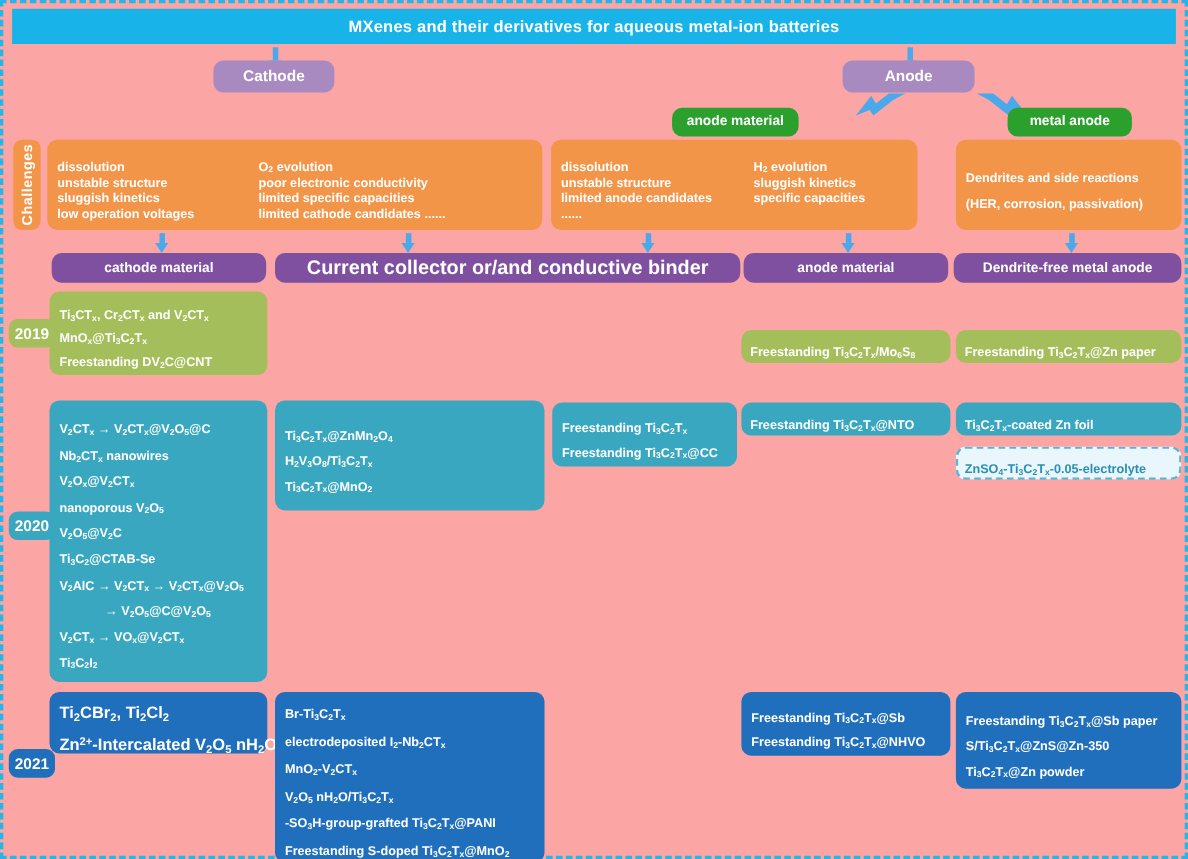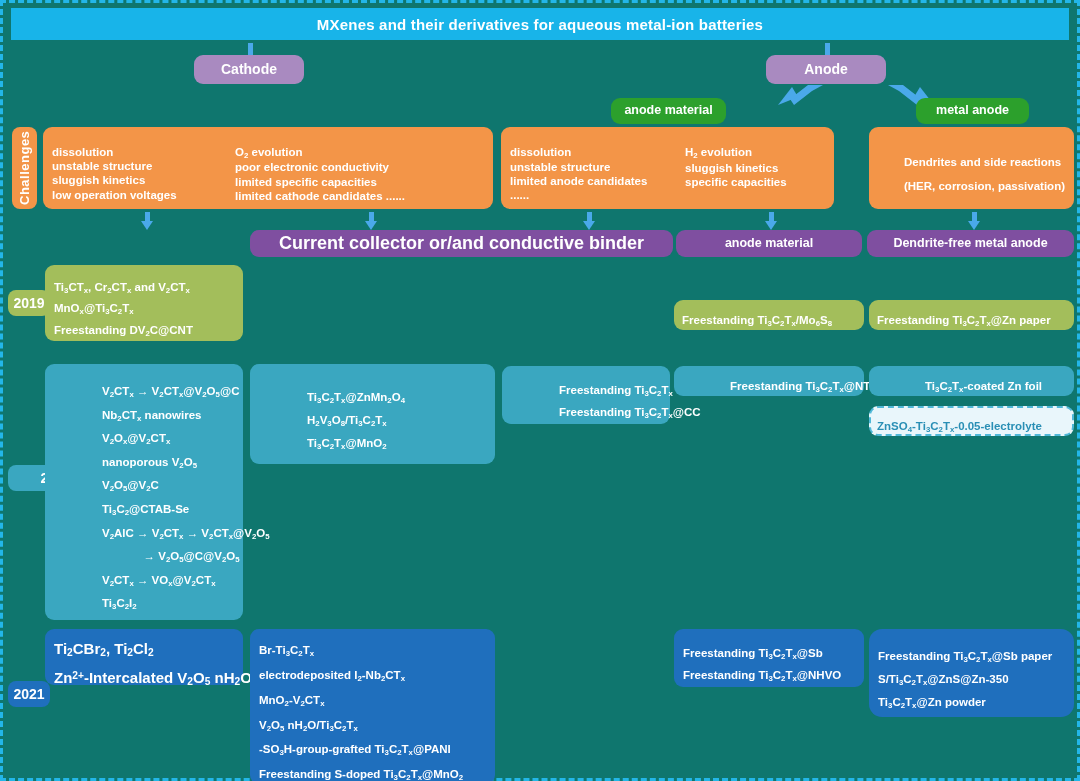--- a/index.html
+++ b/index.html
@@ -10,21 +10,21 @@
   body {
     width: 1080px; height: 781px;
     font-family: "Liberation Sans", sans-serif;
     overflow: hidden;
     position: relative;
   }
   #root {
     position: relative;
     width: 1080px; height: 781px;
     border: 3px dashed #23b6e8;
-    background: #0f766e;
+    background: #fca5a5;
   }
   .abs { position: absolute; }
 
   
   #title-bar {
     left: 8px; top: 5px; width: 1058px; height: 32px;
     background: #18b4e9;
     display: flex; align-items: center; justify-content: center;
     color: #ffffff;
     font-weight: bold;
@@ -42,21 +42,21 @@
     justify-content: center;
     text-align: center;
     line-height: 1.25;
   }
   .node.left { justify-content: flex-start; text-align: left; }
   .purple { background: #a98ac0; }
   .purple-dark { background: #7f4fa0; }
   .green  { background: #2ca02c; }
   .orange { background: #f39548; }
   .olive  { background: #a3be5b; }
-  .teal   { background: #3aa7c0; padding-left: 48px; }
+  .teal   { background: #3aa7c0; }
   .blue   { background: #1f6fbd; }
   .blue-dash {
     background: #e9f6fb; color: #2a8fb5;
     border: 2px dashed #4fb8d8;
   }
 
   
   .darrow { position: absolute; }
   .darrow i {
     display: block;
@@ -172,21 +172,21 @@
       </div>
       <div>
         <div>H<sub>2</sub> evolution</div>
         <div>sluggish kinetics</div>
         <div>specific capacities</div>
         <div></div>
       </div>
     </div>
   </div>
 
-  <div class="abs node orange left" style="left:866px; top:124px; width:205px; height:82px;justify-content:flex-end;">
+  <div class="abs node orange left" style="left:866px; top:124px; width:205px; height:82px;">
     <div class="txt" style="font-size:11.5px; line-height:2.1;">
       <div>Dendrites and side reactions</div>
       <div>(HER, corrosion, passivation)</div>
     </div>
   </div>
 
   <div class="darrow" style="left:138px; top:209px;">
       <i style="height:9px;"></i>
       <b></b>
     </div>
@@ -200,20 +200,23 @@
     </div>
   <div class="darrow" style="left:762px; top:209px;">
       <i style="height:9px;"></i>
       <b></b>
     </div>
   <div class="darrow" style="left:965px; top:209px;">
       <i style="height:9px;"></i>
       <b></b>
     </div>
 
+  <div class="abs node purple-dark" style="left:44px; top:227px; width:195px; height:27px; font-size:12.5px;">
+    <span>cathode material</span>
+  </div>
   <div class="abs node purple-dark" style="left:247px; top:227px; width:423px; height:27px; font-size:18px;">
     <span>Current collector or/and conductive binder</span>
   </div>
   <div class="abs node purple-dark" style="left:673px; top:227px; width:186px; height:27px; font-size:12.5px;">
     <span>anode material</span>
   </div>
   <div class="abs node purple-dark" style="left:864px; top:227px; width:207px; height:27px; font-size:12.5px;">
     <span>Dendrite-free metal anode</span>
   </div>
 
@@ -315,21 +318,21 @@
     </div>
   </div>
 
   <div class="abs node blue left" style="left:671px; top:626px; width:190px; height:58px;">
     <div class="txt" style="font-size:11.5px; line-height:1.95;">
       <div>Freestanding Ti<sub>3</sub>C<sub>2</sub>T<sub>x</sub>@Sb</div>
       <div>Freestanding Ti<sub>3</sub>C<sub>2</sub>T<sub>x</sub>@NHVO</div>
     </div>
   </div>
 
-  <div class="abs node blue left" style="left:866px; top:626px; width:205px; height:88px;border-radius:13px;">
+  <div class="abs node blue left" style="left:866px; top:626px; width:205px; height:88px;">
     <div class="txt" style="font-size:11.5px; line-height:2.0;">
       <div>Freestanding Ti<sub>3</sub>C<sub>2</sub>T<sub>x</sub>@Sb paper</div>
       <div>S/Ti<sub>3</sub>C<sub>2</sub>T<sub>x</sub>@ZnS@Zn-350</div>
       <div>Ti<sub>3</sub>C<sub>2</sub>T<sub>x</sub>@Zn powder</div>
     </div>
   </div>
 
 </div>
 
 </body></html>

